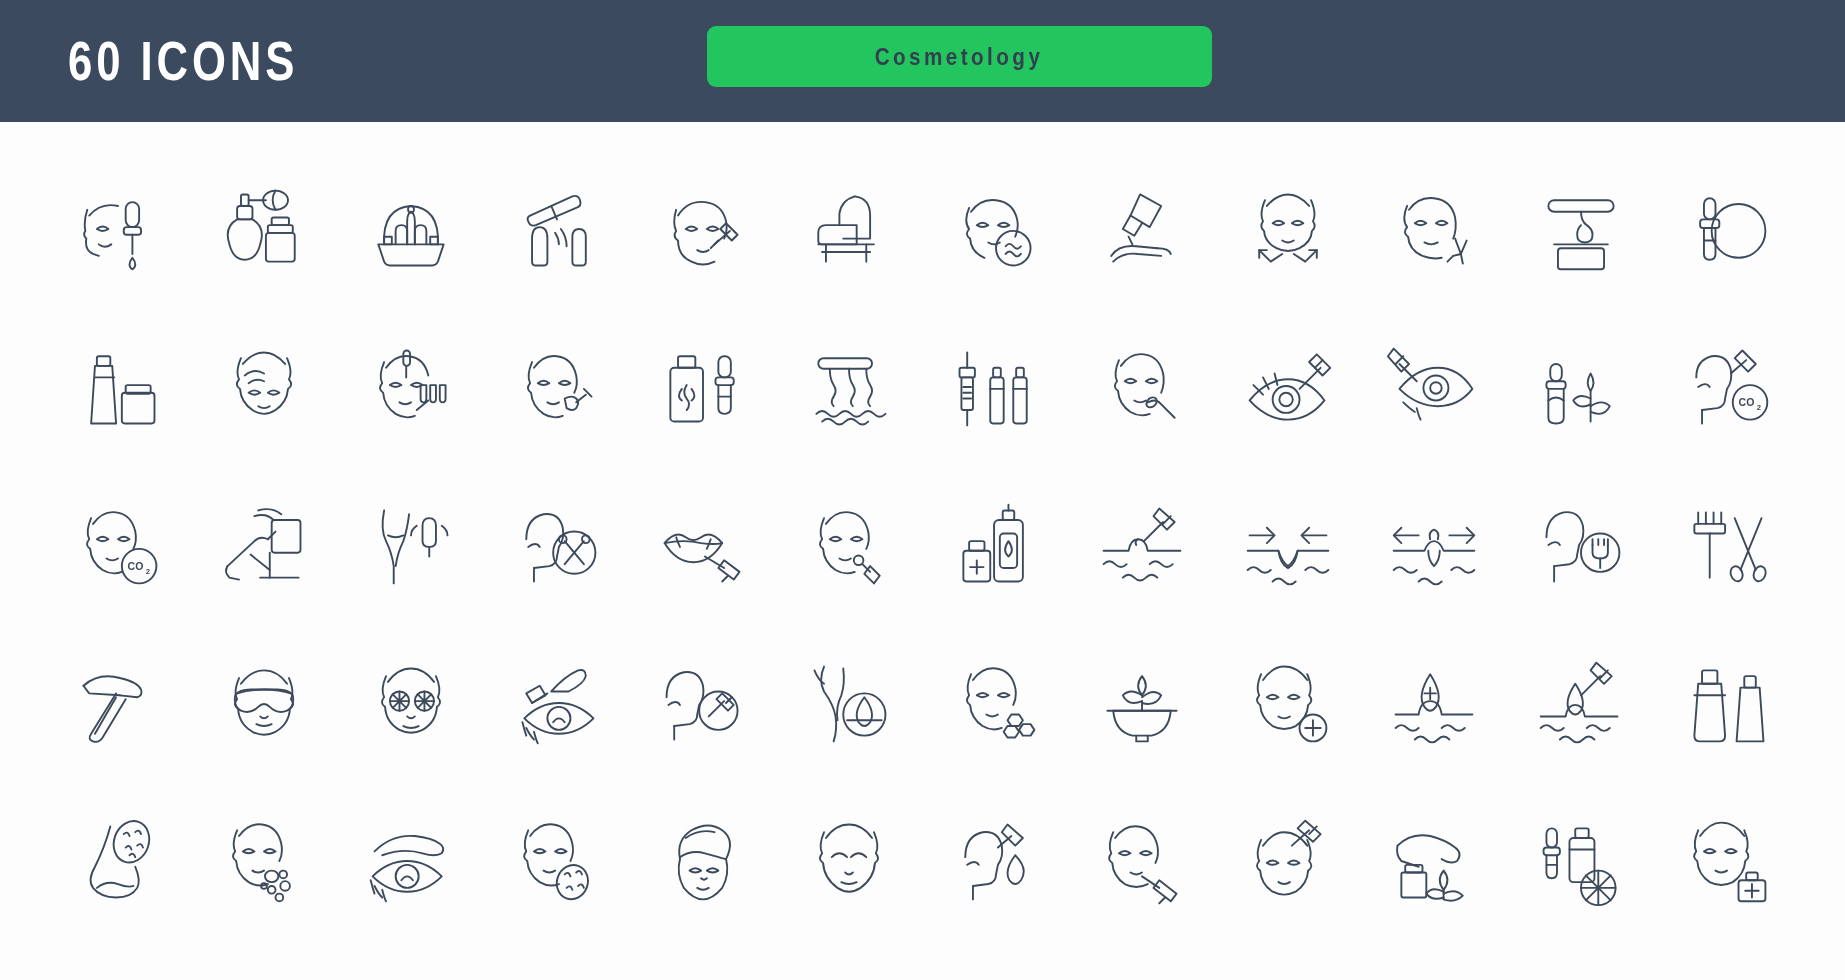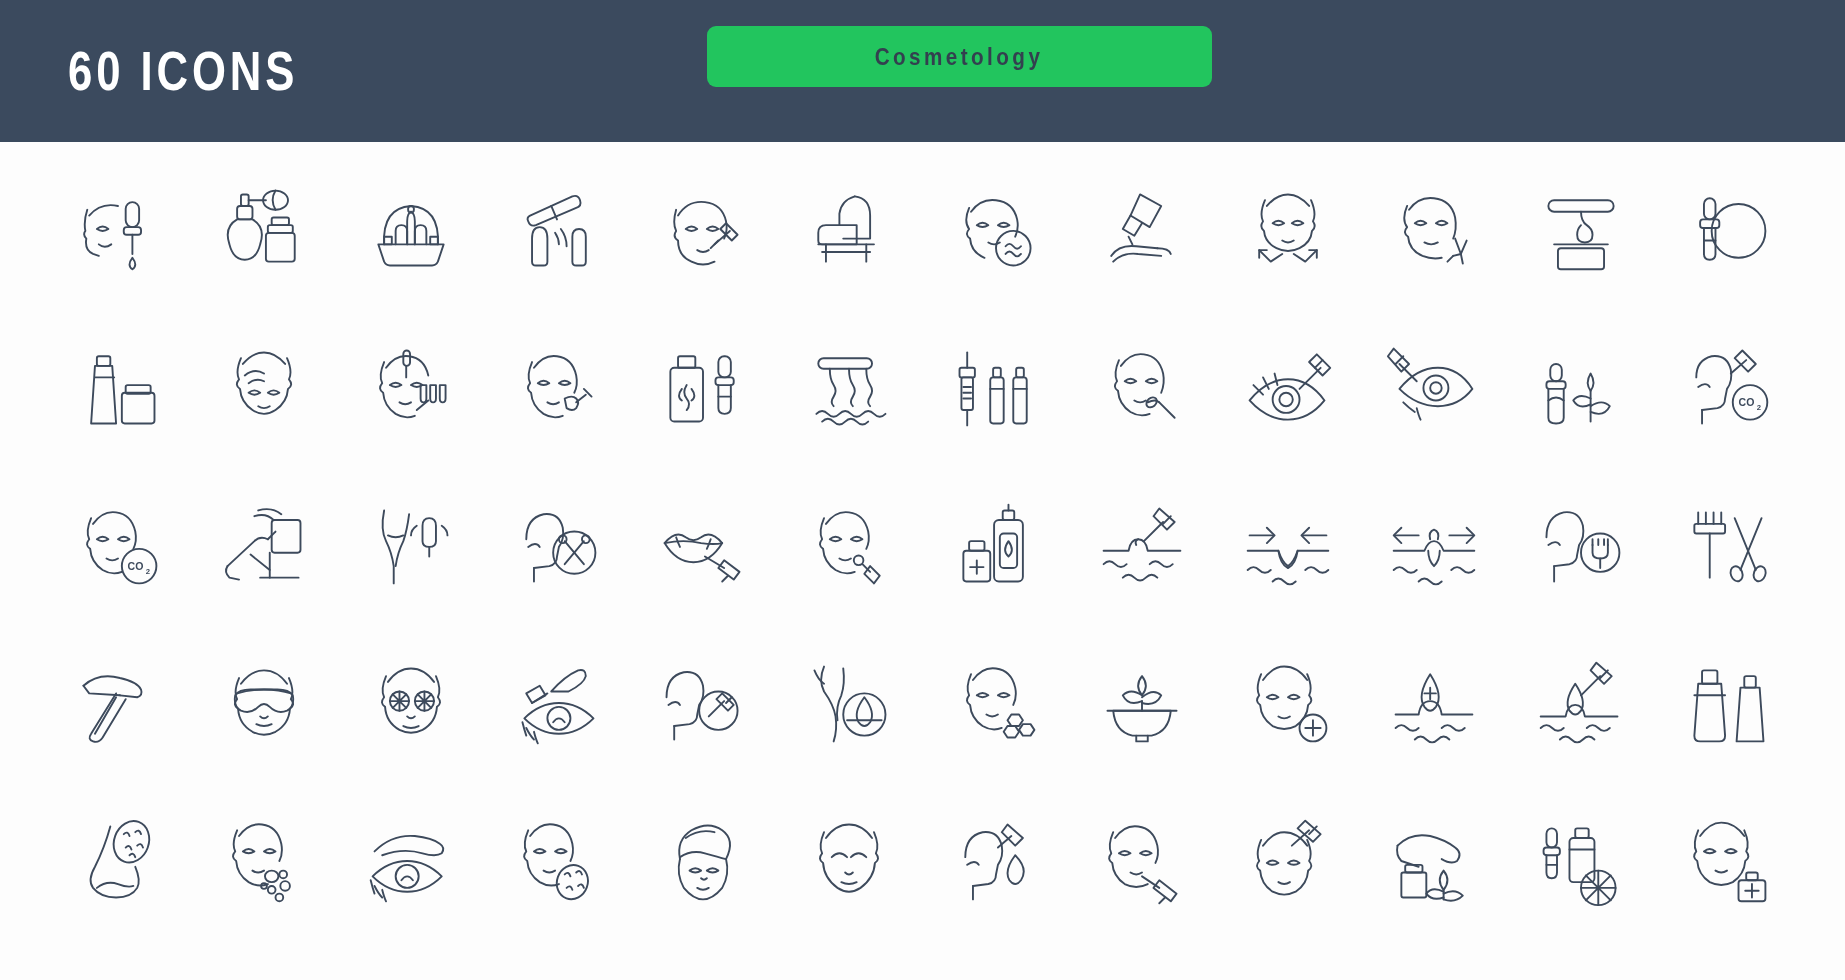--- a/index.html
+++ b/index.html
@@ -15,21 +15,21 @@
     position: relative;
     width: 1845px;
     height: 980px;
     background: #fdfdfd;
   }
 
   
   .header {
     position: relative;
     width: 1845px;
-    height: 142px;
+    height: 122px;
     background: #3b4a5e;
     display: flex;
     align-items: center;
   }
   .header-title {
     position: absolute;
     left: 68px;
     top: 50%;
     transform: translateY(-50%);
     color: #ffffff;

